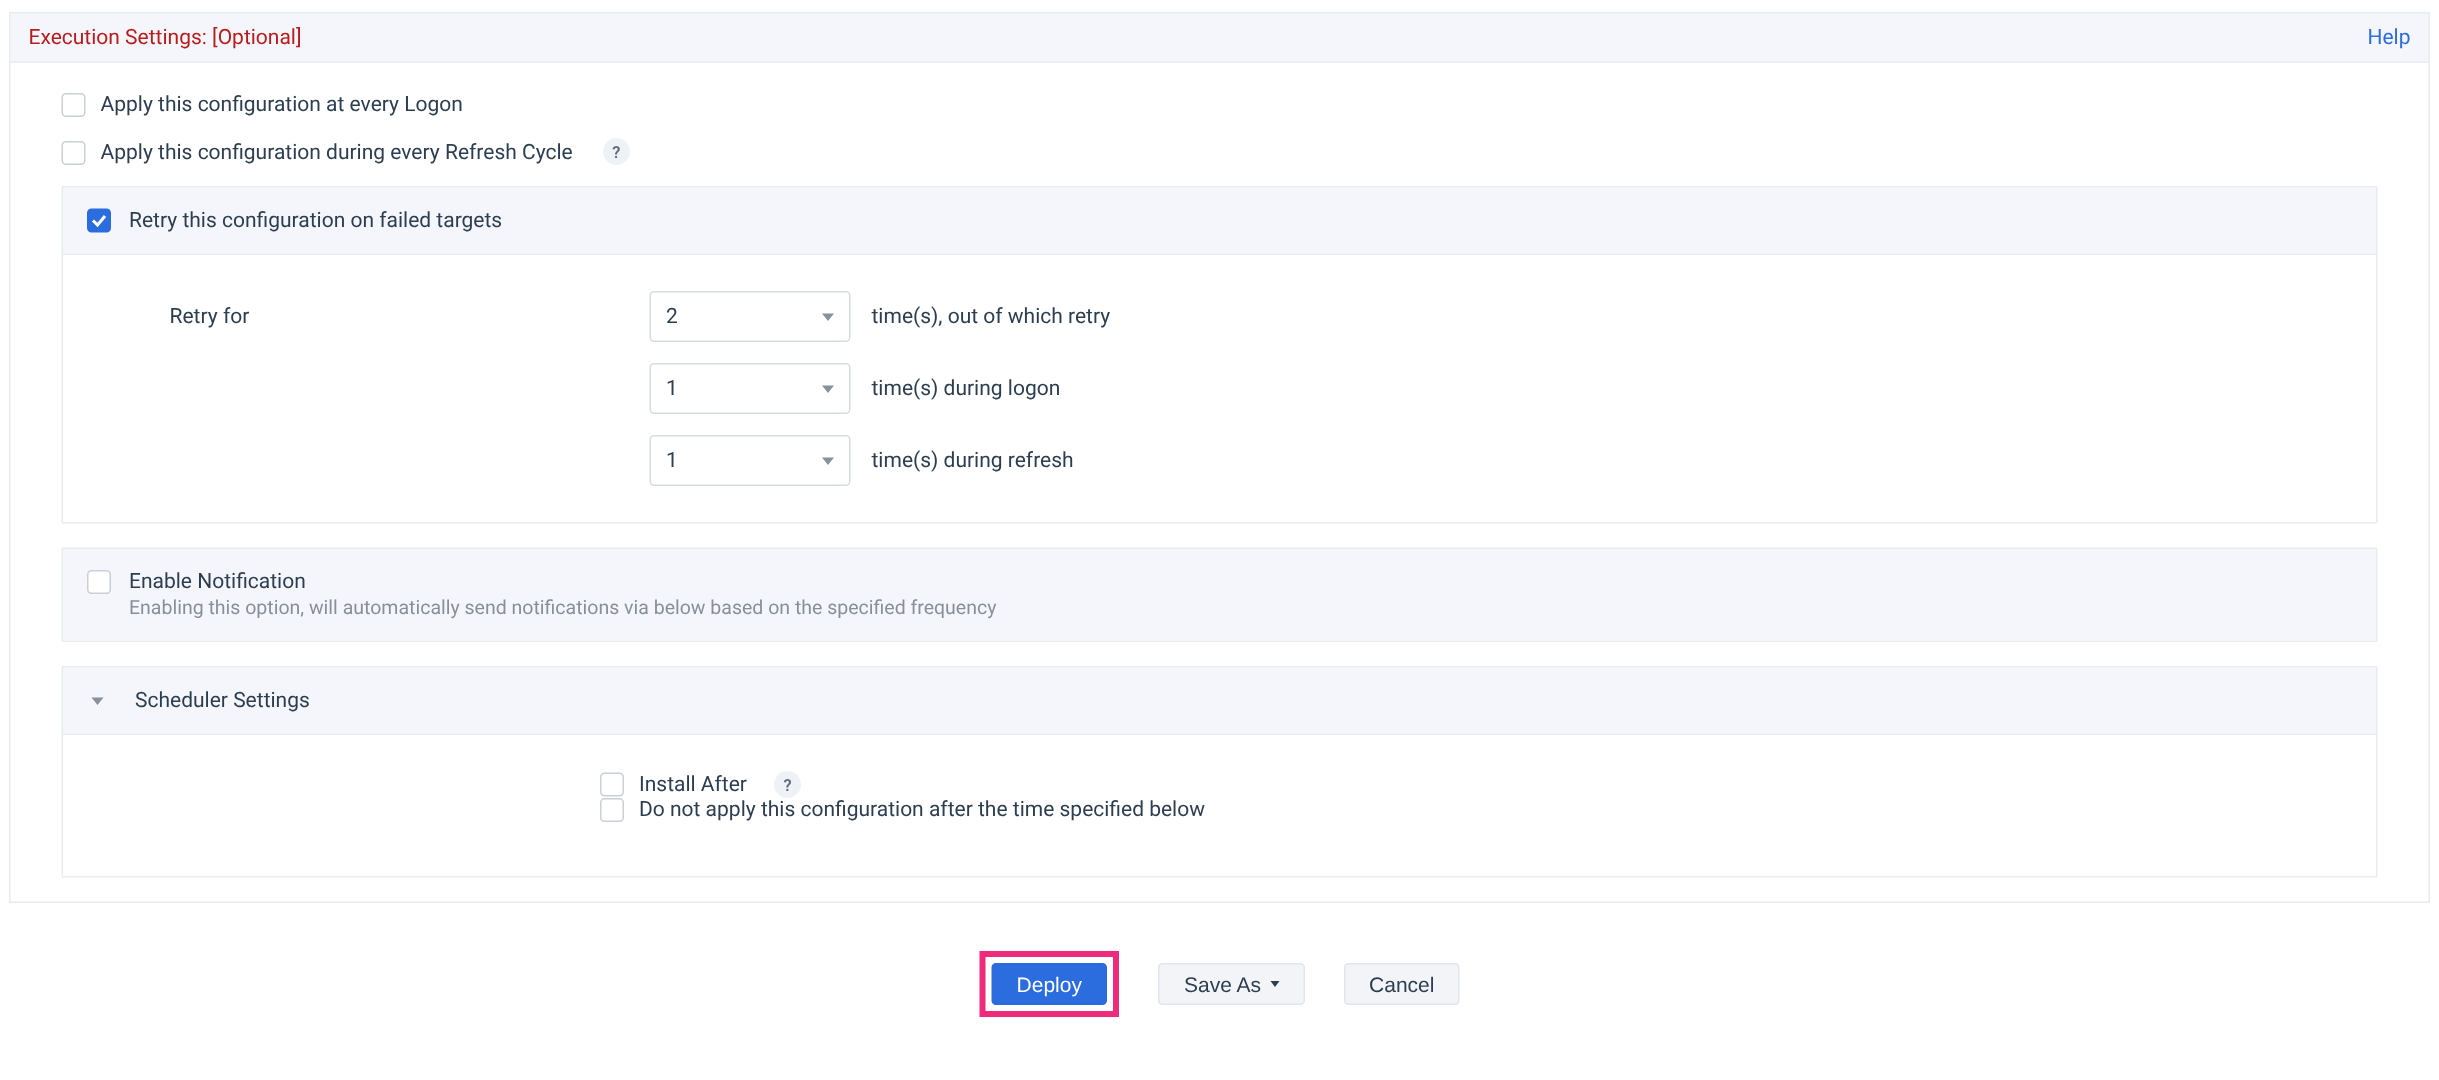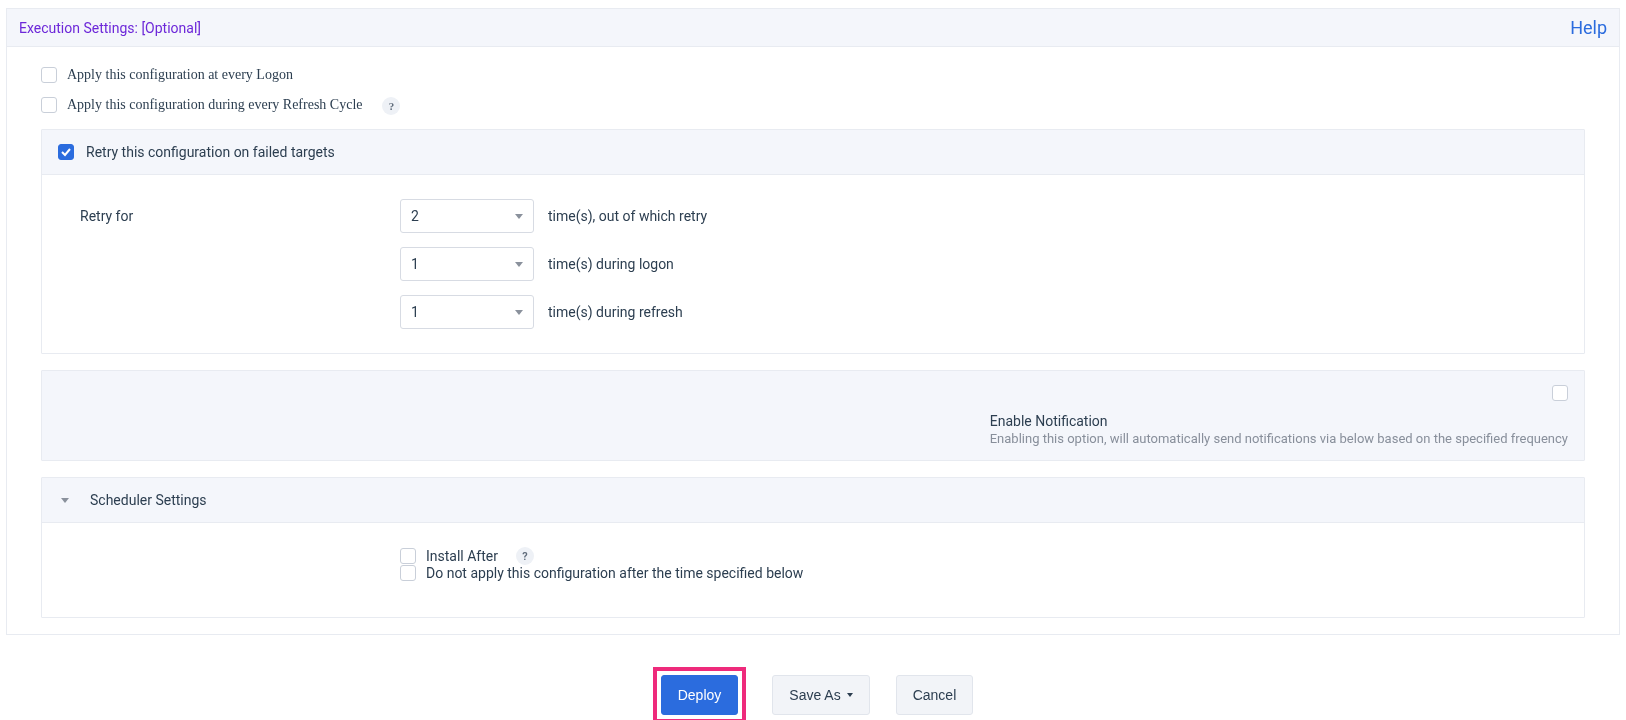--- a/index.html
+++ b/index.html
@@ -2,37 +2,37 @@
 <html><head>
   <meta charset="utf-8">
   <style>
     * { margin: 0; padding: 0; box-sizing: border-box; }
     body { font-family: -apple-system, BlinkMacSystemFont, "Segoe UI", Roboto, Arial, sans-serif; font-size: 14px; color: #2c3e50; background: #fff; }
     .container { width: 1626px; }
     .section-header {
       display: flex; justify-content: space-between; align-items: center;
       background: #f4f6fb; border: 1px solid #e8ebf1; padding: 8px 12px; margin: 8px 6px 0 6px;
     }
-    .section-header .title { color: #6d28d9; font-size: 14px; text-align: center; }
-    .help-link { color: #2b6cde; font-size: 18px; text-decoration: none; }
+    .section-header .title { color: #b91c1c; font-size: 14px; text-align: center; }
+    .help-link { color: #2b6cde; font-size: 14px; text-decoration: none; }
     .content-pad { padding: 16px 34px 0 34px; }
-    .checkbox-row { display: flex; align-items: flex-start; gap: 10px; margin-bottom: 14px; font-family: Liberation Serif, serif; }
+    .checkbox-row { display: flex; align-items: flex-end; gap: 10px; margin-bottom: 14px; }
     .checkbox { width: 16px; height: 16px; border: 1px solid #c9cfd9; border-radius: 3px; background: #fff; display: inline-flex; align-items: center; justify-content: center; flex-shrink:0; }
     .checkbox.checked { background: #2b6cde; border-color: #2b6cde; }
     .checkbox.checked svg { display: block; }
     .checkbox svg { display: none; }
     .help-badge {
       width: 18px; height: 18px; border-radius: 50%; background: #eef1f6; color: #5f6b7a;
       display: inline-flex; align-items: center; justify-content: center; font-size: 11px; font-weight:600; margin-left: 10px;
     }
     .panel { border: 1px solid #e8ebf1; border-radius: 1px; margin: 0 34px 16px 34px; }
     .panel-header { background: #f4f6fb; border-bottom: 1px solid #e8ebf1; padding: 14px 16px; display: flex; align-items: center; gap: 12px; }
     .panel-header.no-border { border-bottom: none; }
     .panel-body { padding: 24px 38px; }
-    .retry-row { display: flex; align-items: center; margin-bottom: 14px; }
+    .retry-row { display: flex; align-items: center; margin-bottom: 14px; margin-left: 33px; }
     .retry-row:last-child { margin-bottom: 0; }
     .retry-label-col { width: 320px; color: #2c3e50; }
     .select-box {
       width: 134px; height: 34px; border: 1px solid #d7dbe3; border-radius: 3px;
       background: #fff; display: flex; align-items: center; justify-content: space-between;
       padding: 0 10px; margin-right: 14px;
     }
     .retry-suffix { color: #2c3e50; }
     .notification-sub { color: #888f9b; font-size: 13px; margin-top: 2px; }
     .sched-content { padding: 24px 38px 36px 38px; }
@@ -40,21 +40,21 @@
     .sched-left-col { width: 320px; }
     .caret-down {
       width: 0; height: 0; border-left: 4px solid transparent; border-right: 4px solid transparent;
       border-top: 5px solid #8a919c;
     }
     .caret-down.small { border-left-width: 3px; border-right-width: 3px; border-top-width: 4px; border-top-color:#2c3e50; }
     .footer {
       display: flex; align-items: center; justify-content: center; gap: 14px;
       padding: 32px 0 28px 0;
     }
-    .btn { height: 40px; padding: 0 16px; border-radius: 3px; font-size: 14px; display: inline-flex; align-items: center; gap:6px; cursor: pointer; }
+    .btn { height: 28px; padding: 0 16px; border-radius: 3px; font-size: 14px; display: inline-flex; align-items: center; gap:6px; cursor: pointer; }
     .btn-primary { background: #2b6cde; color: #fff; border: 1px solid #2b6cde; }
     .btn-secondary { background: #f2f4f8; color: #2c3e50; border: 1px solid #e1e5ec; margin-left: 12px; }
     .highlight-box { border: 4px solid #ee2a7b; padding: 4px; display:inline-flex; }
     .outer-border { border: 1px solid #e8ebf1; border-top:none; margin: 0 6px; padding-top: 4px;}
     .expand-icon { display:inline-flex; align-items:center; justify-content:center; width:14px; margin-right:6px;}
   </style>
 </head>
 <body>
 
 <div class="container">
@@ -112,21 +112,21 @@
           <div class="select-box">
             <span>1</span>
             <span class="caret-down"></span>
           </div>
           <span class="retry-suffix">time(s) during refresh</span>
         </div>
       </div>
     </div>
 
     <div class="panel">
-      <div class="panel-header no-border" style="align-items:flex-end;flex-direction:column;">
+      <div class="panel-header no-border" style="align-items:flex-start;">
         <span class="checkbox">
           
         </span>
         <div>
           <div>Enable Notification</div>
           <div class="notification-sub">Enabling this option, will automatically send notifications via below based on the specified frequency</div>
         </div>
       </div>
     </div>
 

